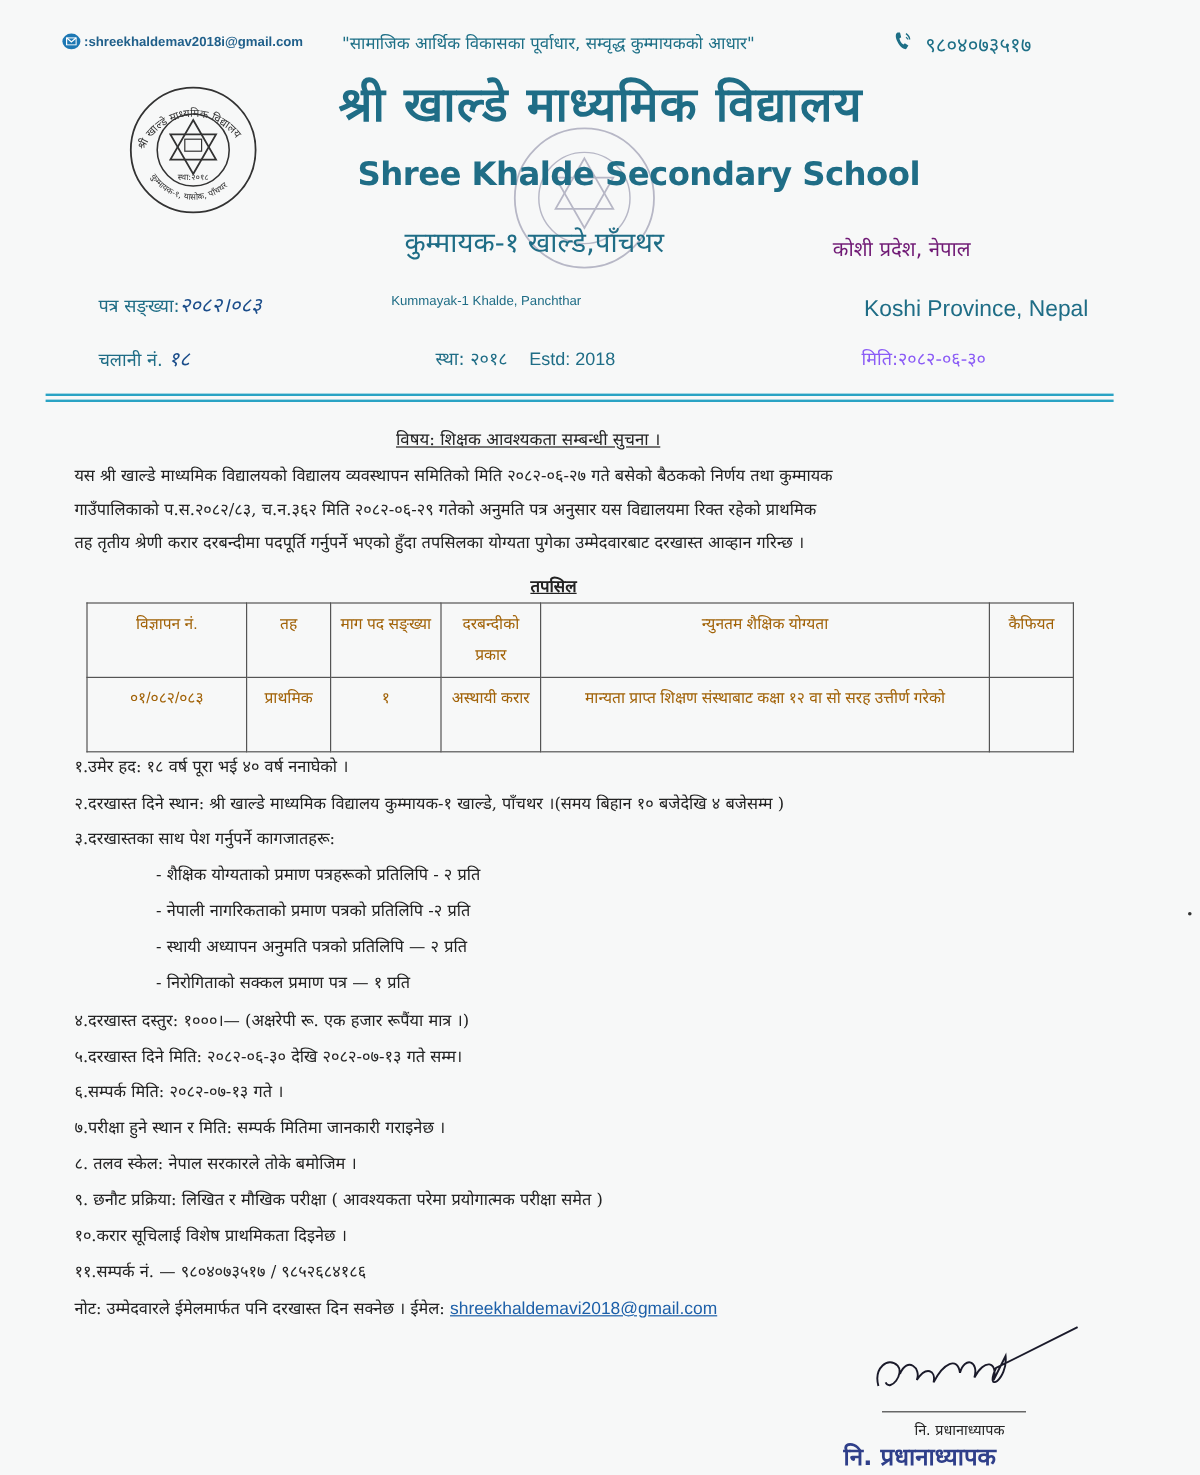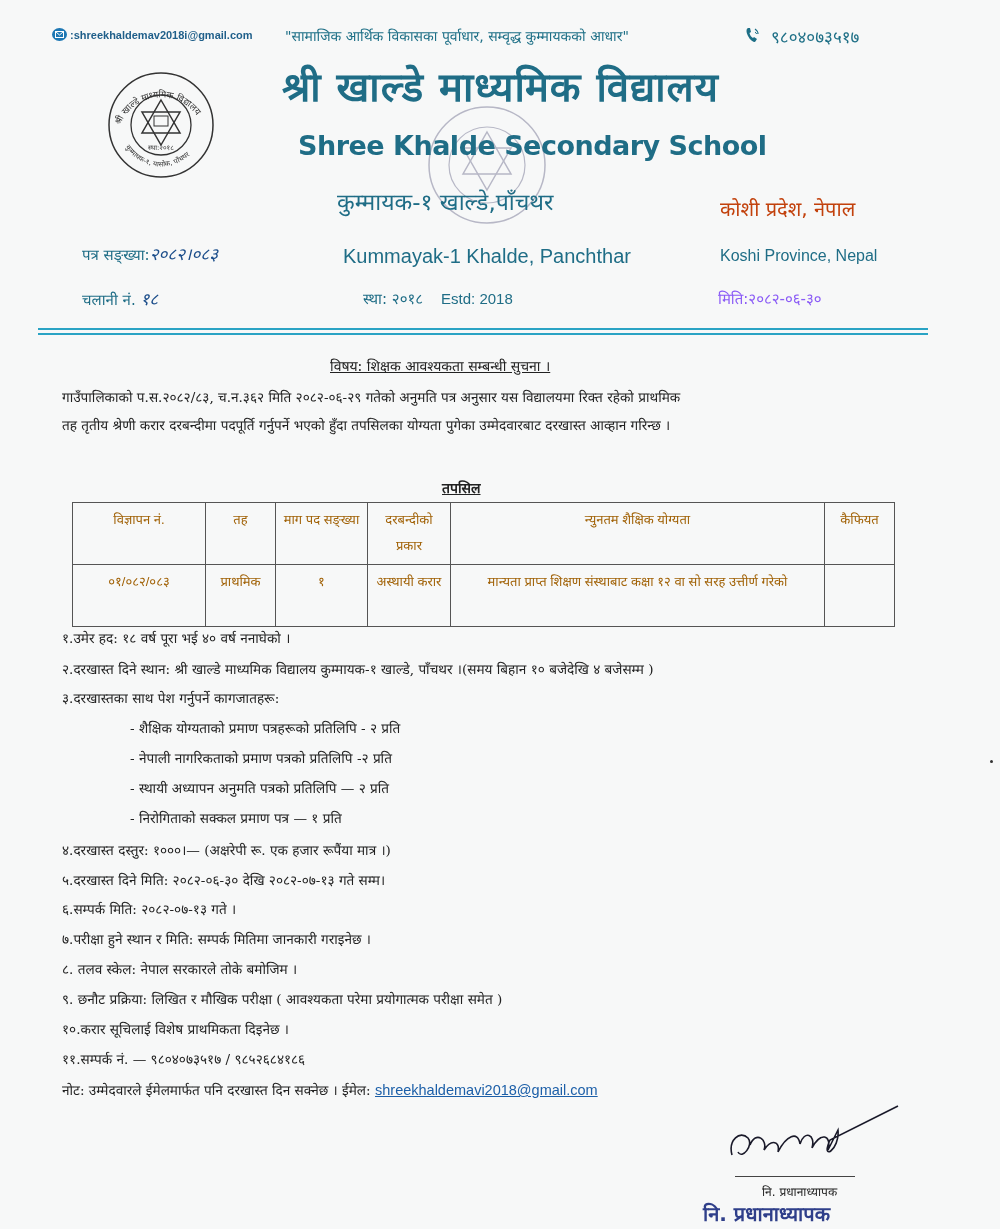--- a/index.html
+++ b/index.html
@@ -6,23 +6,23 @@
     html, body { width: 1000px; height: 1229px; background: #f7f8f8; overflow: hidden; }
     body { position: relative; font-family: "DejaVu Sans", sans-serif; color: #222; }
     .abs { position: absolute; white-space: nowrap; }
     .header-email { left: 52px; top: 28px; font-size: 11px; font-weight: bold; color: #1f5f8a; display: flex; align-items: center; gap: 3px; font-family: "Liberation Sans", sans-serif; }
     .mail-icon { width: 15px; height: 13px; border-radius: 50%; background: #1e78b4; display: inline-flex; align-items: center; justify-content: center; }
     .motto { left: 285px; top: 26px; font-size: 14px; color: #1d6f86; }
     .phone { left: 745px; top: 25px; font-size: 17px; color: #1d6f86; display: flex; align-items: center; gap: 10px; }
     .title-np { left: 282px; top: 58px; font-size: 40px; font-weight: bold; color: #1f6d86; letter-spacing: 1px; }
     .title-en { left: 298px; top: 130px; font-size: 27px; font-weight: bold; color: #1f6d86; font-family: "DejaVu Sans", sans-serif; letter-spacing: -0.5px; }
     .address-np { left: 337px; top: 185px; font-size: 23px; color: #1f6d86; }
-    .province-np { left: 720px; top: 195px; font-size: 20px; color: #c2410c; }
-    .address-en { left: 343px; top: 245px; font-size: 20px; color: #1f6d86; font-family: "Liberation Sans", sans-serif; }
-    .province-en { left: 720px; top: 247px; font-size: 16px; color: #1f6d86; font-family: "Liberation Sans", sans-serif; }
+    .province-np { left: 694px; top: 195px; font-size: 17px; color: #701a75; }
+    .address-en { left: 326px; top: 245px; font-size: 11px; color: #1f6d86; font-family: "Liberation Sans", sans-serif; }
+    .province-en { left: 720px; top: 247px; font-size: 19px; color: #1f6d86; font-family: "Liberation Sans", sans-serif; }
     .letter-no { left: 82px; top: 242px; font-size: 15px; color: #1f6d86; }
     .letter-no .hand { font-family: "DejaVu Serif", serif; font-style: italic; color: #1b4d8a; font-size: 17px; }
     .dispatch-no { left: 82px; top: 287px; font-size: 15px; color: #1f6d86; }
     .dispatch-no .hand { font-family: "DejaVu Serif", serif; font-style: italic; color: #1b4d8a; font-size: 17px; }
     .estd { left: 363px; top: 288px; font-size: 15px; color: #1f6d86; }
     .estd .en { font-family: "Liberation Sans", sans-serif; margin-left: 18px; }
     .date { left: 718px; top: 288px; font-size: 15px; color: #8b5cf6; }
     .rule { left: 38px; width: 890px; height: 2px; background: #2aa3c4; }
     .logo { left: 100px; top: 70px; width: 122px; height: 110px; }
     .stamp { left: 425px; top: 100px; width: 125px; height: 130px; opacity: 0.45; }
@@ -108,20 +108,21 @@
 <div class="abs estd">
   <span>स्था: २०१८</span><span class="en">Estd: 2018</span>
 </div>
 <div class="abs date">मिति:२०८२-०६-३०</div>
 
 <div class="abs rule" style="top:328px;"></div>
 <div class="abs rule" style="top:333px;"></div>
 
 <div class="abs subject">विषय: शिक्षक आवश्यकता सम्बन्धी सुचना ।</div>
 <div class="abs para">
+  <span class="line">यस श्री खाल्डे माध्यमिक विद्यालयको विद्यालय व्यवस्थापन समितिको मिति २०८२-०६-२७ गते बसेको बैठकको निर्णय तथा कुम्मायक</span>
   <span class="line">गाउँपालिकाको प.स.२०८२/८३, च.न.३६२ मिति २०८२-०६-२९ गतेको अनुमति पत्र अनुसार यस विद्यालयमा रिक्त रहेको प्राथमिक</span>
   <span class="line">तह तृतीय श्रेणी करार दरबन्दीमा पदपूर्ति गर्नुपर्ने भएको हुँदा तपसिलका योग्यता पुगेका उम्मेदवारबाट दरखास्त आव्हान गरिन्छ ।</span>
 </div>
 <div class="abs tapasil">तपसिल</div>
 
 <table class="grid">
   <tbody>
       <tr class="h">
     <th class="c1">विज्ञापन नं.</th>
     <th class="c2">तह</th>

